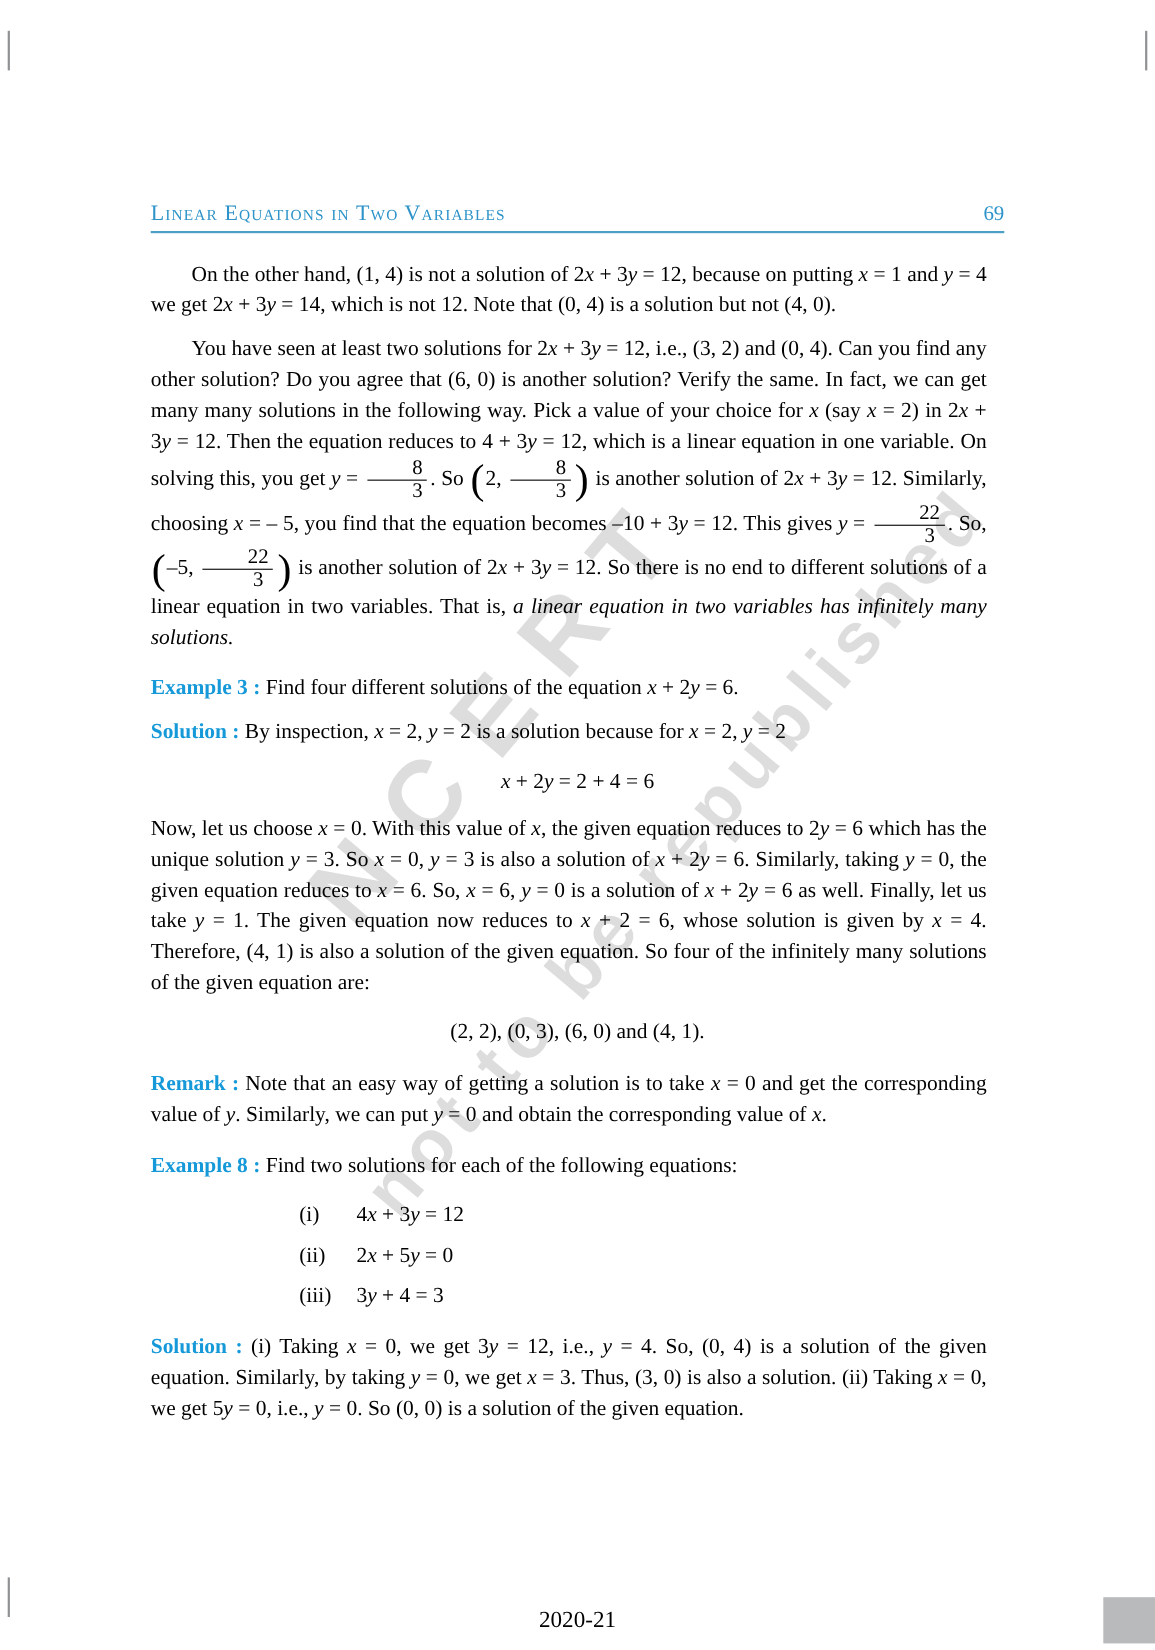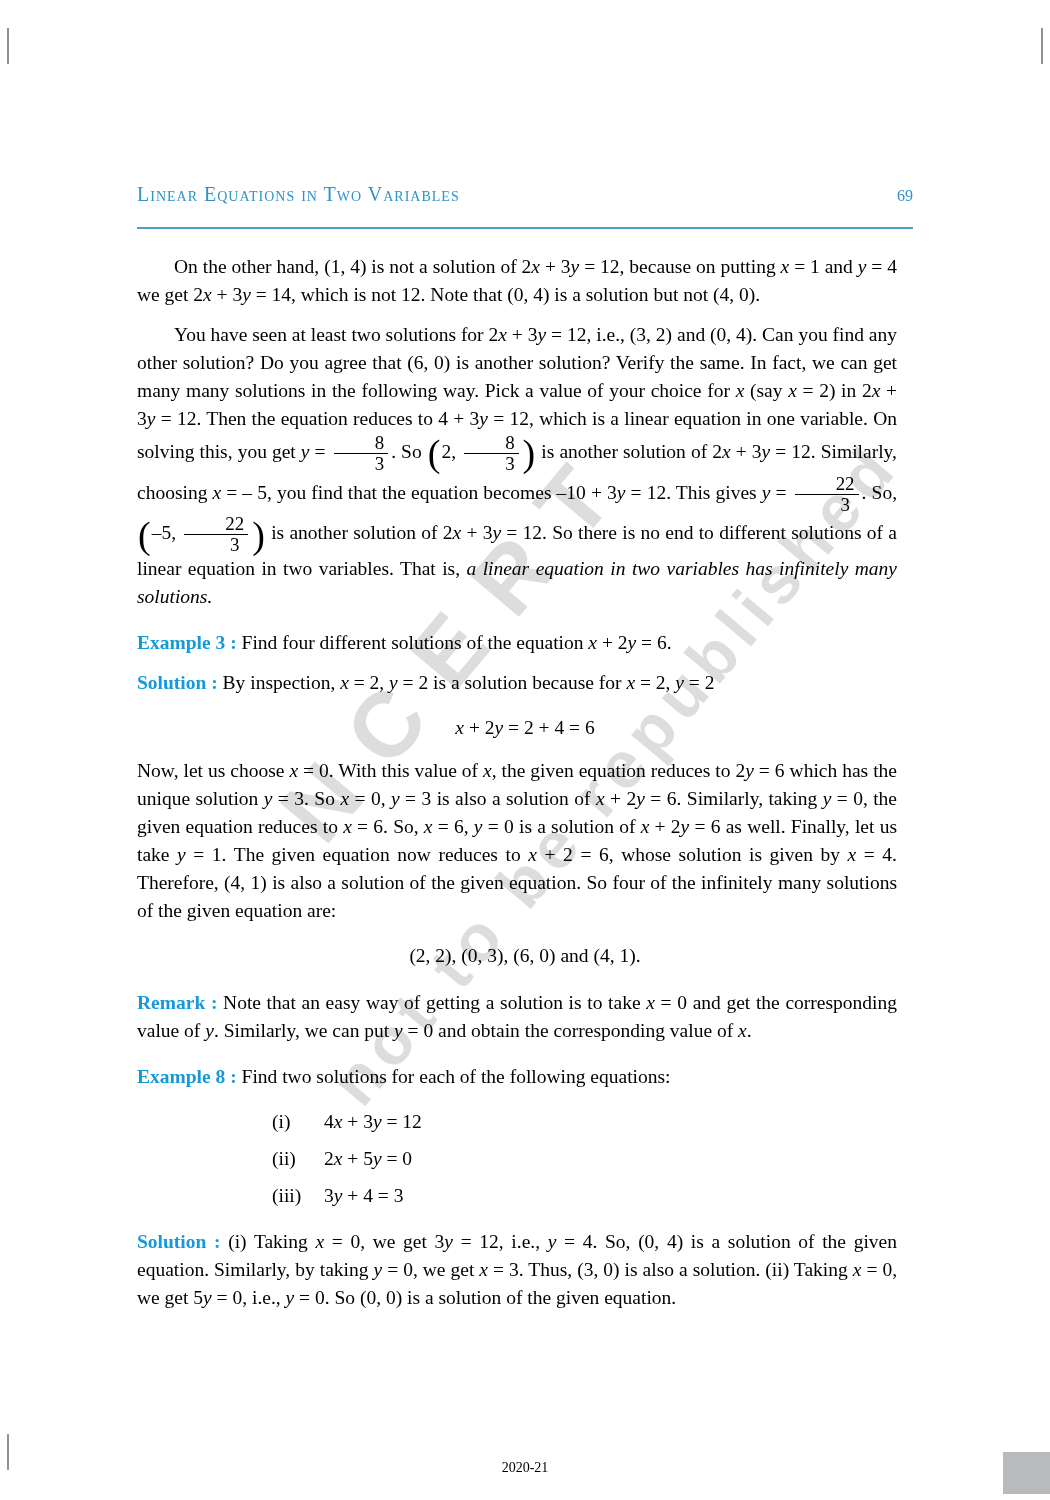--- a/index.html
+++ b/index.html
@@ -34,30 +34,30 @@
 
   .content {
     position: absolute; left: 137px; top: 183px; width: 776px;
     z-index: 1;
     font-size: 19.5px;
     color: #000;
   }
   .pagehead {
     display: flex; justify-content: space-between; align-items: baseline;
     border-bottom: 2.5px solid var(--rule-blue);
-    padding-bottom: 21px;
+    padding-bottom: 4px;
     margin-bottom: 24px;
   }
   .htitle {
     font-variant: small-caps;
     color: var(--header-blue);
     font-size: 20px;
     letter-spacing: 1px;
   }
-  .hpage { color: var(--header-blue); font-size: 16px; }
+  .hpage { color: var(--header-blue); font-size: 19px; }
 
   p.body {
     margin: 0 16px 12px 0;
     line-height: 28px;
     text-align: justify;
   }
   p.indent { text-indent: 37px; }
   p.block { margin-top: 18px; }
 
   .rs-i { font-style: italic; }
@@ -84,21 +84,21 @@
     line-height: 30px;
   }
   .eqlist { margin: 10px 0 14px 135px; }
   .eqrow { display: flex; line-height: 37px; }
   .ll { width: 52px; flex: 0 0 52px; }
 
   .footer {
     position: absolute; left: 0; right: 0; top: 1460px;
     text-align: center;
     font-family: "Liberation Serif", serif;
-    font-size: 14px;
+    font-size: 21px;
     z-index: 1;
   }
 </style>
 </head>
 <body>
 
 <div class="watermark">
   <div class="wm-inner">
     <div class="wm1">NCERT</div>
     <div class="wm2">not to be republished</div>

